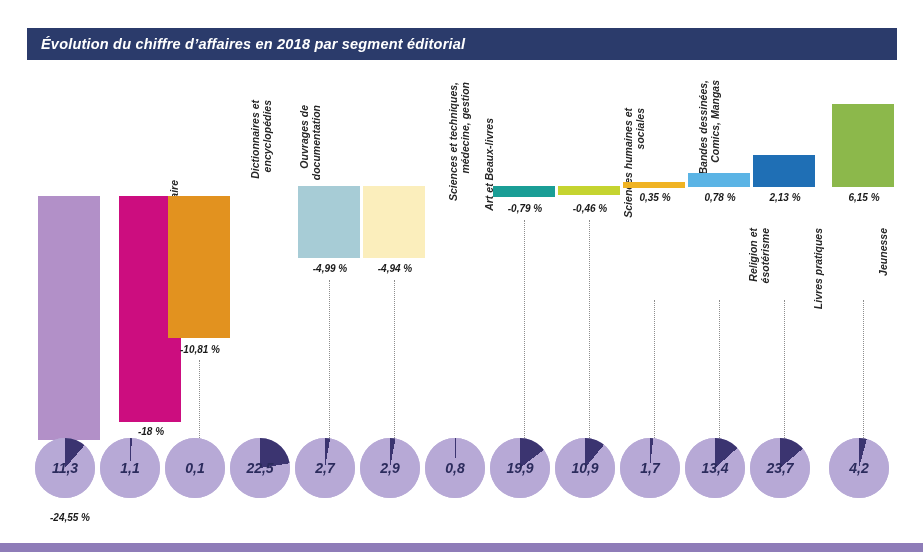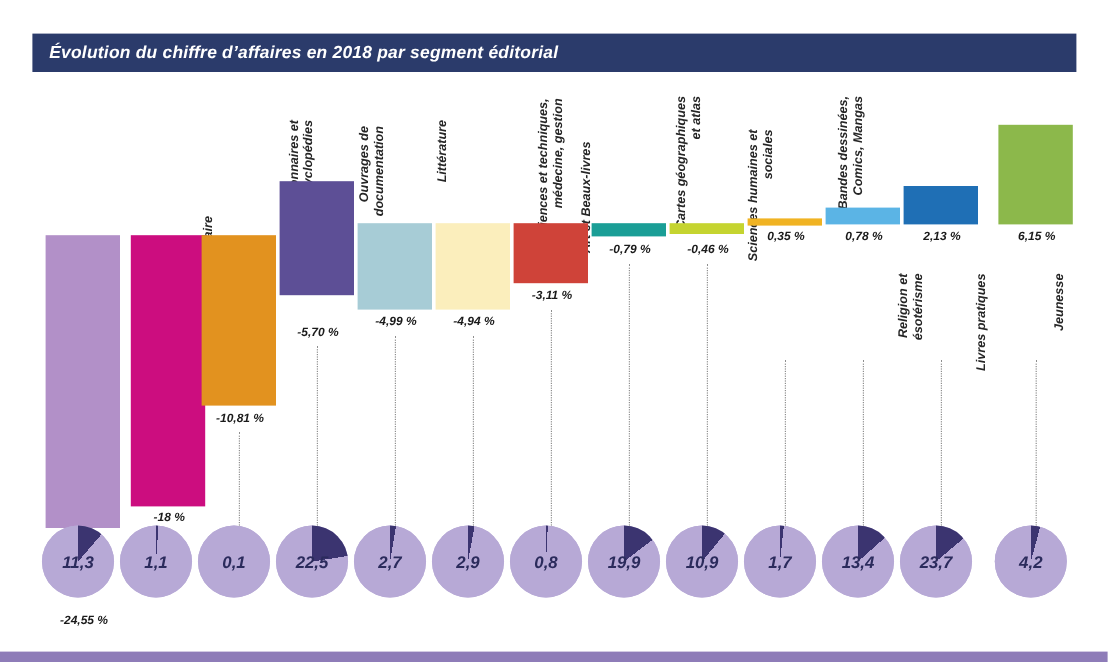--- a/index.html
+++ b/index.html
@@ -120,60 +120,48 @@
   </div>
 
   <div class="plot">
 
     <div class="col" style="left:34px;">
       <div class="cat-label" style="left:14px; top:180px; width:160px; text-align:right; transform-origin:right top; transform:rotate(-90deg) translate(0,0); white-space:normal; width:120px;">Enseignement scolaire</div>
       <div class="bar" style="left:4px; top:196px; height:244px; background:#b290c8;"></div>
       <div class="valtxt" style="left:-9px; top:512px;">-24,55 %</div>
     </div>
 
-    <div class="col" style="left:105px;">
+    <div class="col" style="left:115px;">
       <div class="cat-label" style="left:14px; top:100px; width:120px; white-space:normal; transform-origin:right top; transform:rotate(-90deg); text-align:right;">Dictionnaires et encyclopédies</div>
       <div class="bar" style="left:4px; top:196px; height:226px; background:#cc0d7f;"></div>
       <div class="valtxt" style="left:-9px; top:426px;">-18 %</div>
     </div>
 
     <div class="col" style="left:164px;">
       <div class="cat-label" style="left:14px; top:105px; width:120px; white-space:normal; transform-origin:right top; transform:rotate(-90deg); text-align:right;">Ouvrages de documentation</div>
       <div class="bar" style="left:4px; top:196px; height:142px; background:#e2921f;"></div>
       <div class="valtxt" style="left:-9px; top:344px;">-10,81 %</div>
       <div class="dotted" style="left:35px; top:360px; height:82px;"></div>
     </div>
 
-    <div class="col" style="left:229px;">
-      <div class="cat-label" style="left:14px; top:100px; width:120px; white-space:normal; transform-origin:right top; transform:rotate(-90deg); text-align:right;">Littérature</div>
-      <div class="bar" style="left:4px; top:151px; height:95px; background:#5d4f96;"></div>
-      <div class="valtxt" style="left:-9px; top:272px;">-5,70 %</div>
-      <div class="dotted" style="left:35px; top:288px; height:154px;"></div>
-    </div>
 
     <div class="col" style="left:294px;">
       <div class="cat-label" style="left:18px; top:82px; width:135px; white-space:normal; transform-origin:right top; transform:rotate(-90deg); text-align:right;">Sciences et techniques, médecine, gestion</div>
       <div class="bar" style="left:4px; top:186px; height:72px; background:#a7ccd6;"></div>
       <div class="valtxt" style="left:-9px; top:263px;">-4,99 %</div>
       <div class="dotted" style="left:35px; top:280px; height:162px;"></div>
     </div>
 
     <div class="col" style="left:359px;">
       <div class="cat-label" style="left:14px; top:118px; width:110px; white-space:normal; transform-origin:right top; transform:rotate(-90deg); text-align:right;">Art et Beaux-livres</div>
       <div class="bar" style="left:4px; top:186px; height:72px; background:#fbeebc;"></div>
       <div class="valtxt" style="left:-9px; top:263px;">-4,94 %</div>
       <div class="dotted" style="left:35px; top:280px; height:162px;"></div>
     </div>
 
-    <div class="col" style="left:424px;">
-      <div class="cat-label" style="left:18px; top:80px; width:120px; white-space:normal; transform-origin:right top; transform:rotate(-90deg); text-align:right;">Cartes géographiques et atlas</div>
-      <div class="bar" style="left:4px; top:186px; height:50px; background:#cf4339;"></div>
-      <div class="valtxt" style="left:-9px; top:241px;">-3,11 %</div>
-      <div class="dotted" style="left:35px; top:258px; height:184px;"></div>
-    </div>
 
     <div class="col" style="left:489px;">
       <div class="cat-label" style="left:18px; top:108px; width:115px; white-space:normal; transform-origin:right top; transform:rotate(-90deg); text-align:right;">Sciences humaines et sociales</div>
       <div class="bar" style="left:4px; top:186px; height:11px; background:#1a9e96;"></div>
       <div class="valtxt" style="left:-9px; top:203px;">-0,79 %</div>
       <div class="dotted" style="left:35px; top:220px; height:222px;"></div>
     </div>
 
     <div class="col" style="left:554px;">
       <div class="cat-label" style="left:18px; top:80px; width:125px; white-space:normal; transform-origin:right top; transform:rotate(-90deg); text-align:right;">Bandes dessinées, Comics, Mangas</div>

